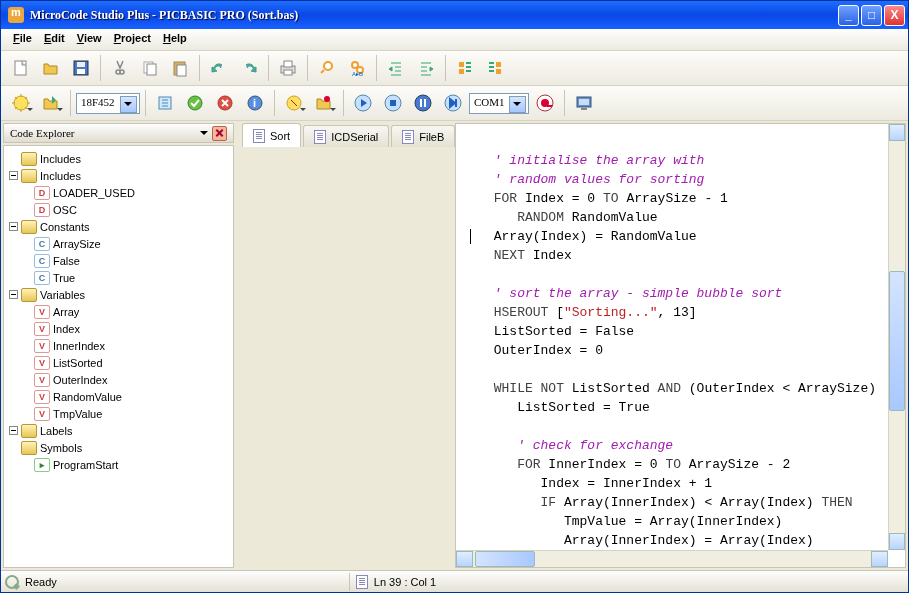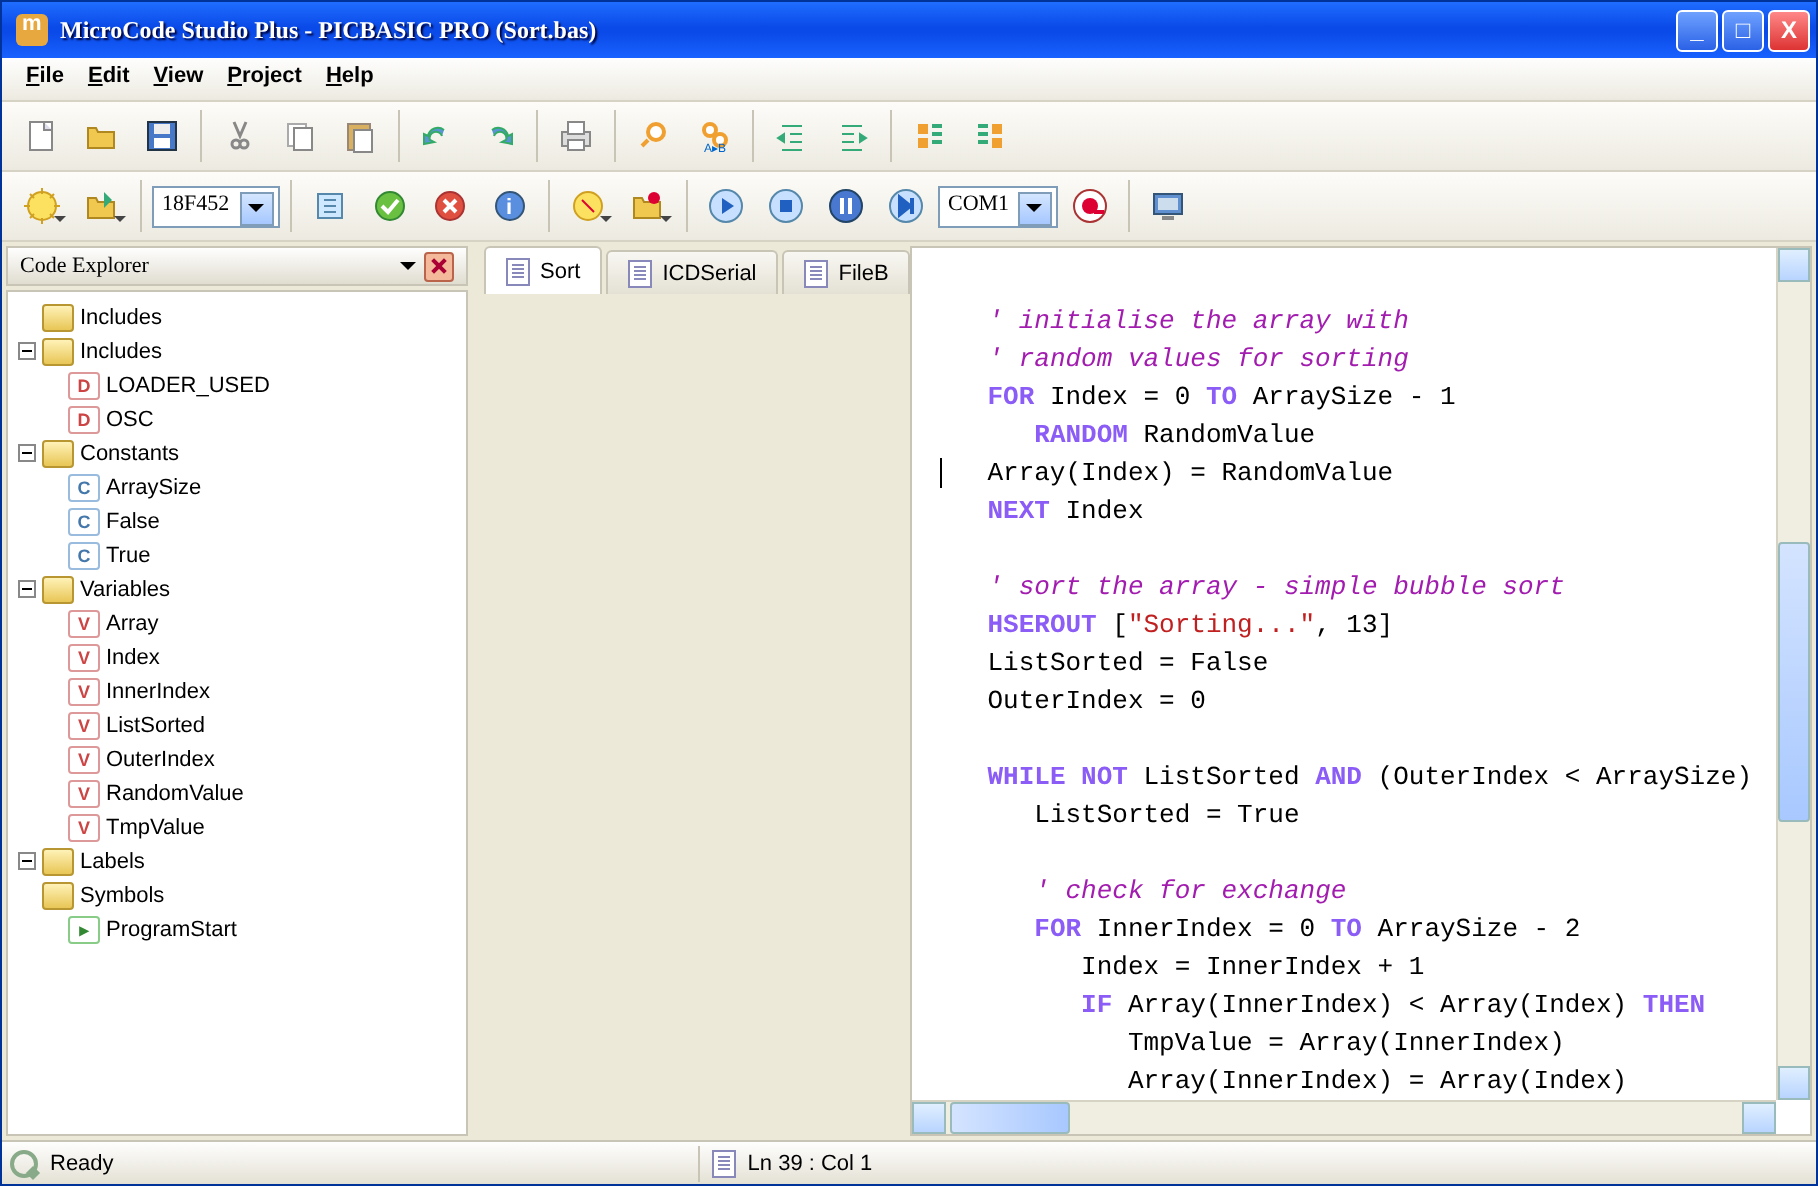--- a/index.html
+++ b/index.html
@@ -116,21 +116,21 @@
   }
   .vscroll{position:absolute;right:0;top:0;bottom:17px;width:17px;
     background:#f0ede1;border-left:1px solid #d6d2c4}
   .vscroll .sbtn{height:17px;background:linear-gradient(to bottom,#e0efff,#b8d4ff);border:1px solid #9bb}
   .vscroll .thumb{height:140px;margin-top:130px;background:linear-gradient(to bottom,#d4e4ff,#a8c8ff);border:1px solid #9bb;border-radius:2px}
   .hscroll{position:absolute;left:0;right:17px;bottom:0;height:17px;
     background:#f0ede1;border-top:1px solid #d6d2c4;display:flex}
   .hscroll .sbtn{width:17px;background:linear-gradient(to bottom,#e0efff,#b8d4ff);border:1px solid #9bb}
   .hscroll .thumb{width:60px;background:linear-gradient(to right,#d4e4ff,#a8c8ff);border:1px solid #9bb;border-radius:2px;margin-left:2px}
   .code .c-cmt{color:#a21caf;font-style:italic}
-  .code .c-kw{color:#8b5cf6;font-weight:bold}
+  .code .c-kw{color:#404040;font-weight:normal}
   .code .c-str{color:#c02020}
   .code .cursor{display:inline-block;width:0;border-left:1px solid #000;height:15px;vertical-align:middle;margin-right:-1px}
   
   .status{
     height:22px;background:linear-gradient(to bottom,#fefefe,#e4e1d4);
     border-top:1px solid #c8c4b6;display:flex;align-items:center;padding:0 4px;gap:6px;
   }
   .status .sbicon{width:14px;height:14px;border:2px solid #8a8;border-radius:50%;position:relative}
   .status .sbicon::after{content:"";position:absolute;right:-2px;bottom:-2px;width:5px;height:5px;background:#8a8;transform:rotate(45deg)}
   .status .sep{width:1px;height:18px;background:#c8c4b6}

